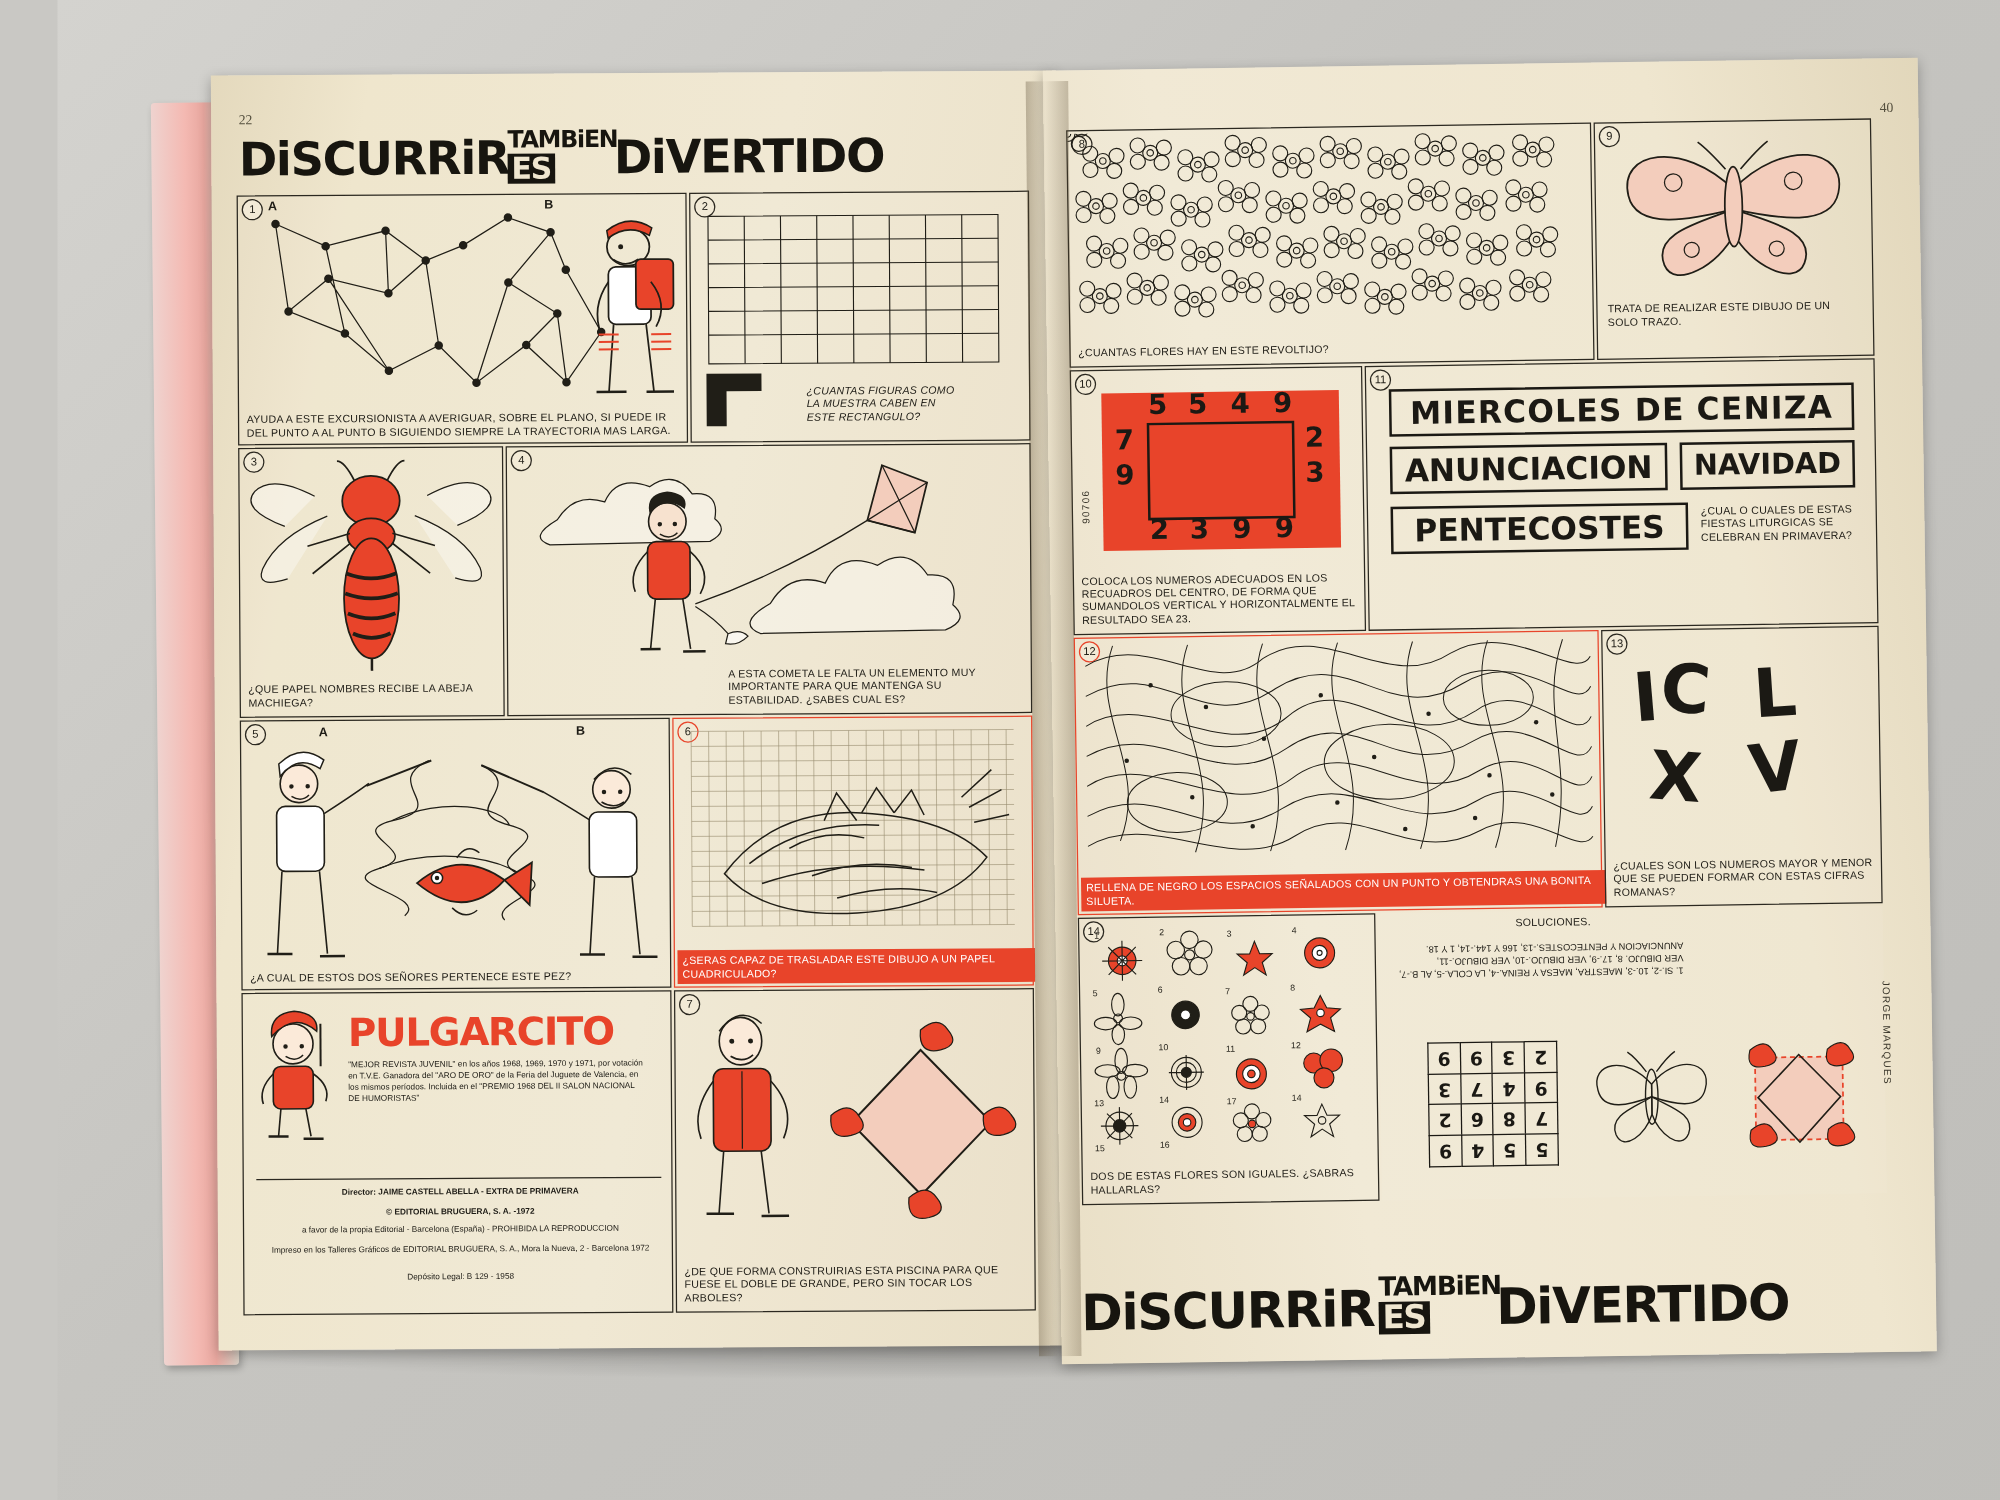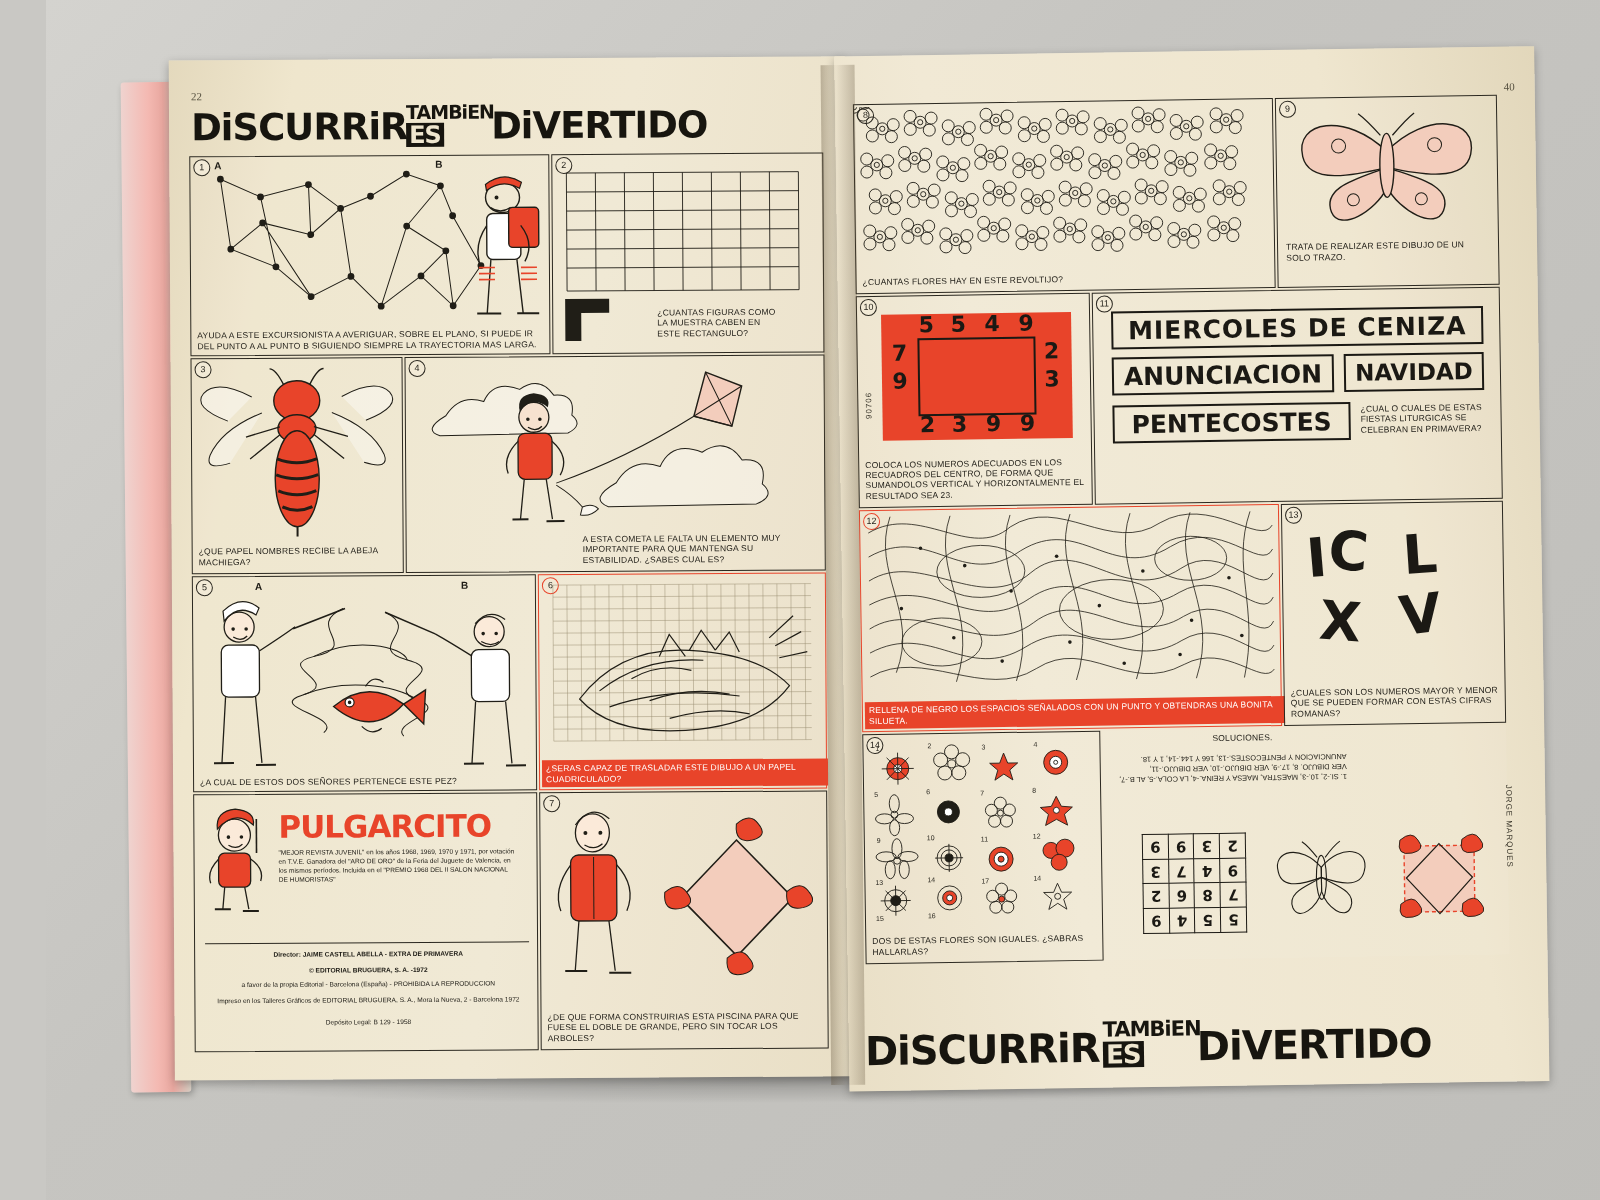--- a/index.html
+++ b/index.html
@@ -152,21 +152,21 @@
       <svg width="270" height="130" viewBox="0 0 270 130" style="position:absolute;left:10px;top:14px;">
         <g class="ink" stroke-width="0.9">
           <rect x="4" y="4" width="232" height="118"></rect>
           <path d="M33 4 v118 M62 4 v118 M91 4 v118 M120 4 v118 M149 4 v118 M178 4 v118 M207 4 v118"></path>
           <path d="M4 23 h232 M4 42 h232 M4 61 h232 M4 80 h232 M4 99 h232"></path>
         </g>
       </svg>
       <svg width="70" height="50" viewBox="0 0 70 50" style="position:absolute;left:8px;bottom:8px;">
         <path d="M4 4 h44 v14 h-28 v28 h-16 z" fill="#201e17"></path>
       </svg>
-      <div class="cap" style="left:104px;bottom:14px;width:120px;">¿CUANTAS FIGURAS COMO LA MUESTRA CABEN EN ESTE RECTANGULO?</div>
+      <div class="cap" style="left:92px;bottom:14px;width:120px;font-style:italic;">¿CUANTAS FIGURAS COMO LA MUESTRA CABEN EN ESTE RECTANGULO?</div>
     </div>
 
     <div class="bx" style="left:20px;top:298px;width:212px;height:216px;">
       <div class="num">3</div>
       <svg width="210" height="170" viewBox="0 0 210 170" style="position:absolute;left:0;top:8px;">
         <g class="ink" stroke-width="1">
           <path d="M60 30 q-34 -18 -48 -4 q-12 14 24 28" fill="rgba(255,255,255,.4)"></path>
           <path d="M150 30 q34 -18 48 -4 q12 14 -24 28" fill="rgba(255,255,255,.4)"></path>
           <path d="M70 46 q-40 16 -52 42 q-6 16 20 8" fill="rgba(255,255,255,.35)"></path>
           <path d="M140 46 q40 16 52 42 q6 16 -20 8" fill="rgba(255,255,255,.35)"></path>

